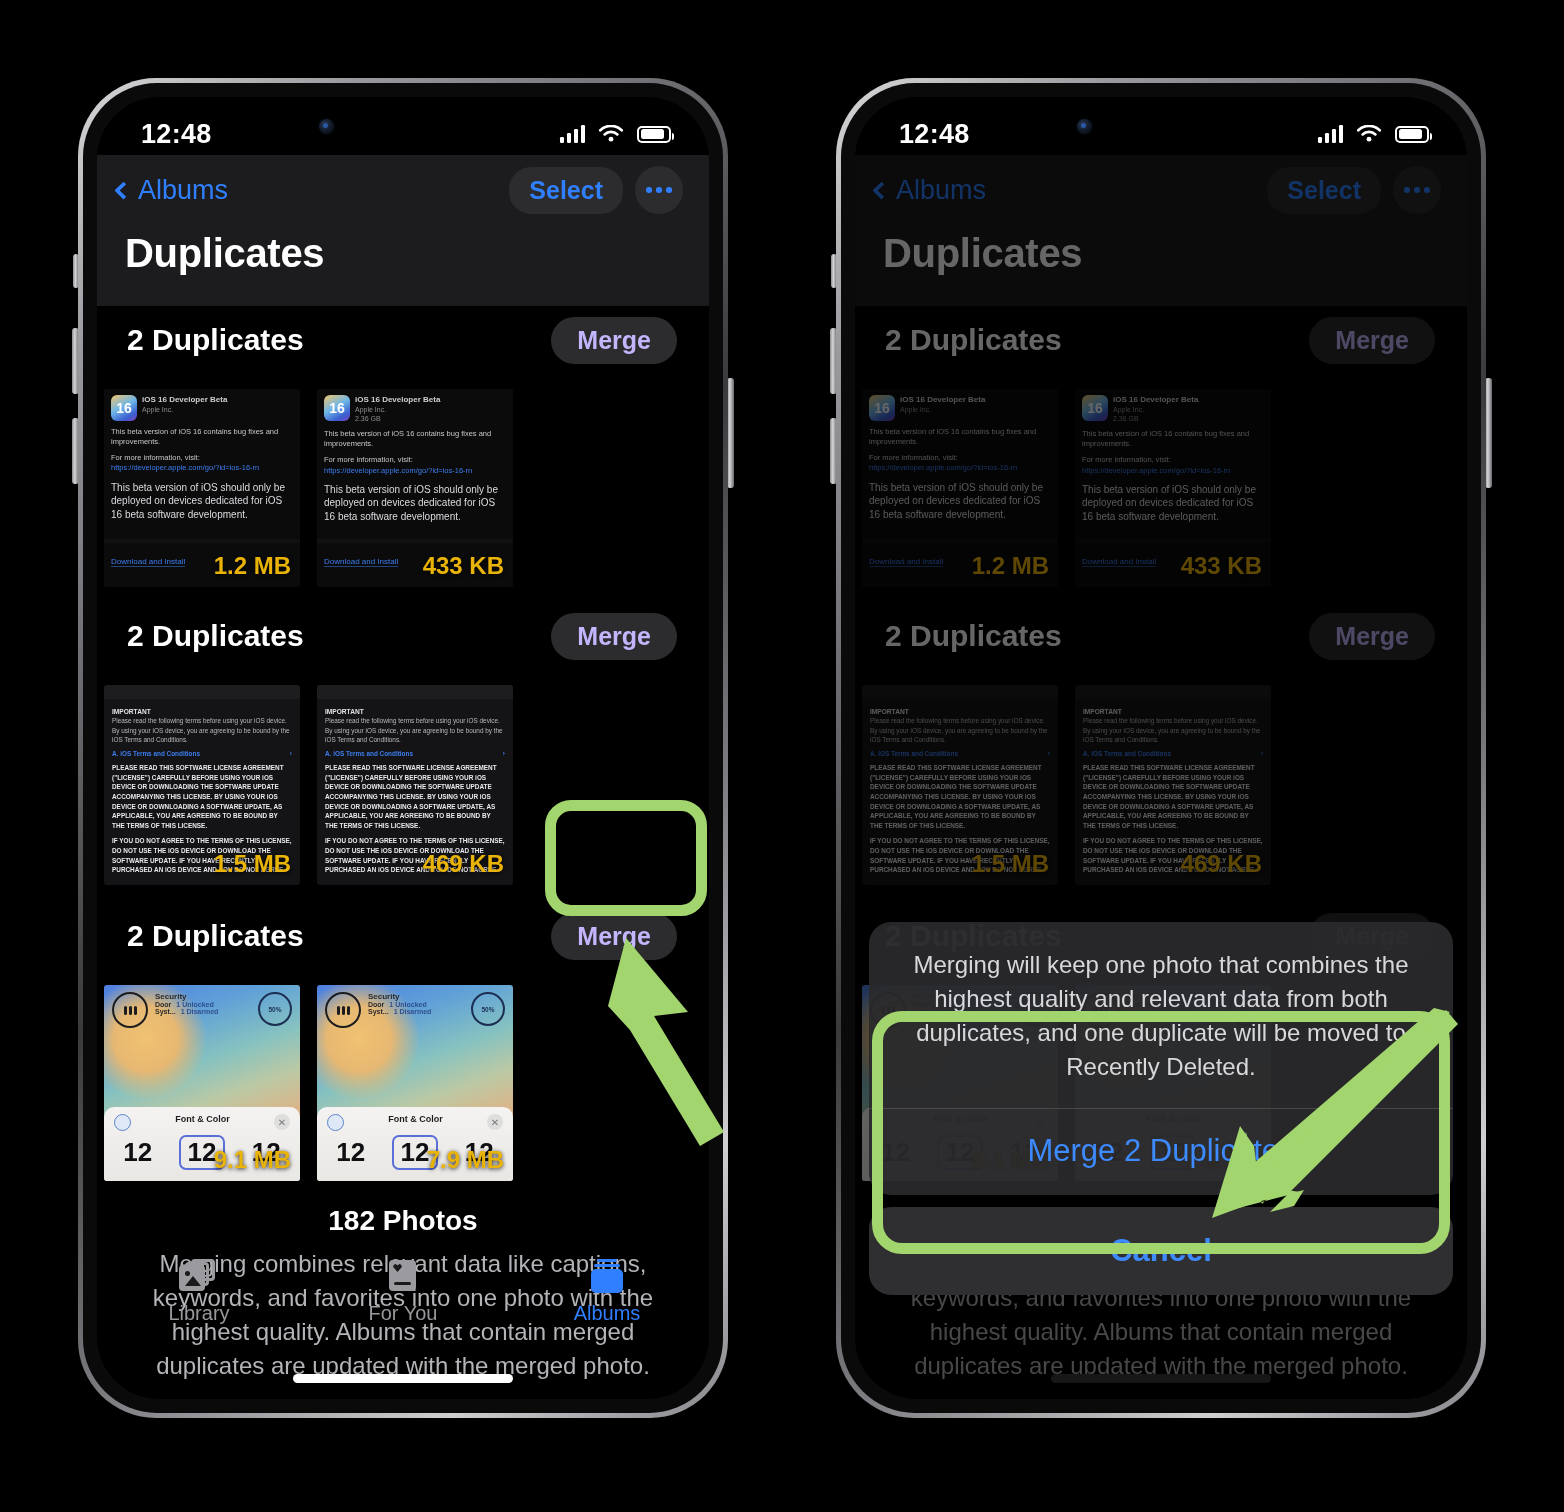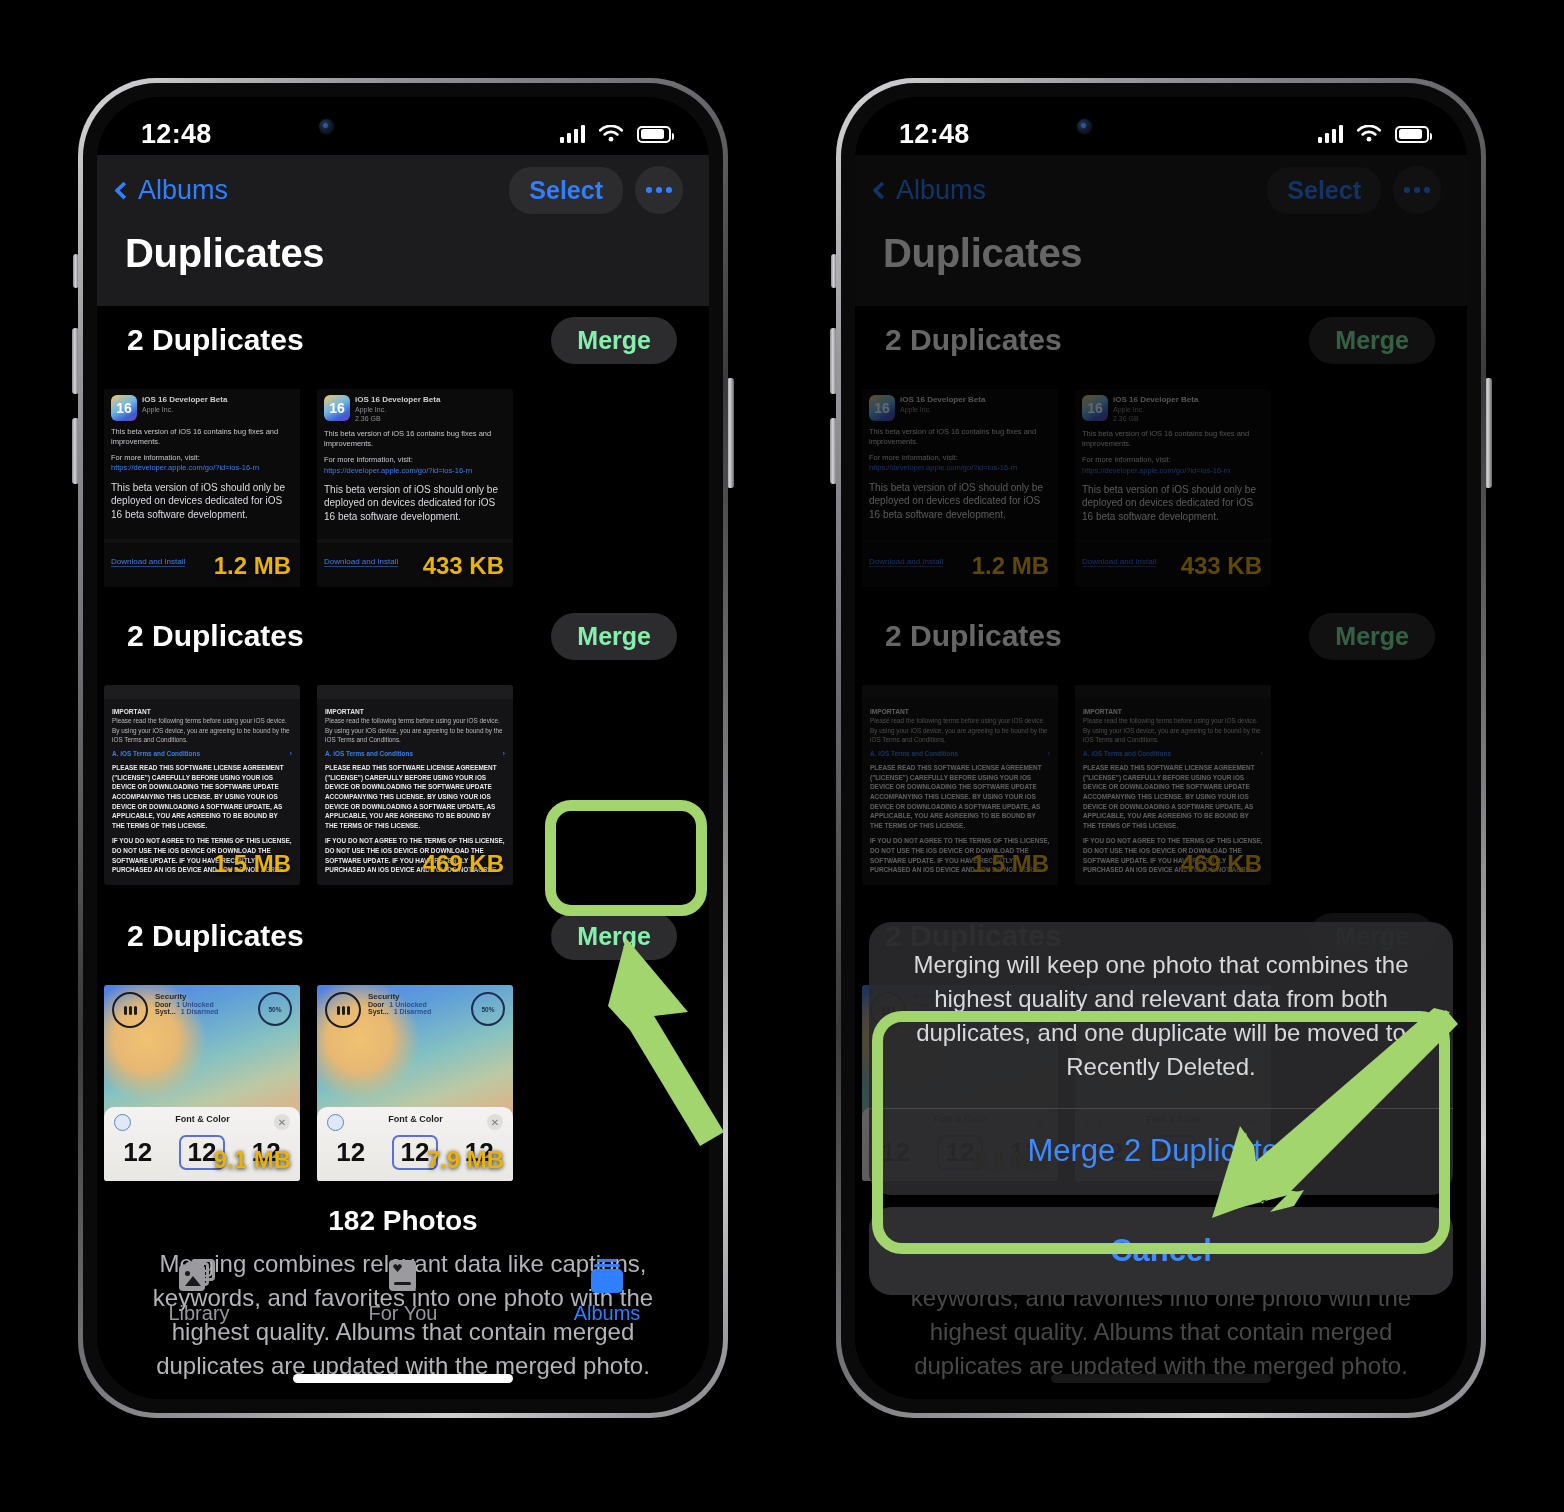--- a/index.html
+++ b/index.html
@@ -93,21 +93,21 @@
   .large-title { color:#fff; font-size:40px; font-weight:700; padding:6px 0 20px 28px; letter-spacing:-.3px; }
   .scroll { position:absolute; top:214px; left:0; right:0; bottom:0; }
 
   .group { position:relative; padding:0 0 0 0; }
   .group-head {
     display:flex; align-items:center; justify-content:space-between;
     padding:0 32px 0 30px; height:58px;
   }
   .group-title { color:#fff; font-size:30px; font-weight:700; }
   .merge-btn {
-    background:#2c2c2e; color:#86efac; font-size:25px; font-weight:600;
+    background:#2c2c2e; color:#c4b5fd; font-size:25px; font-weight:600;
     border-radius:24px; padding:11px 26px; line-height:1;
   }
   .thumbs { display:flex; gap:17px; padding:0 0 0 7px;margin-top:20px; }
   .thumb { position:relative; width:196px; overflow:hidden; background:#111; border-radius:3px; }
   .thumb .size {
     position:absolute; right:9px; bottom:7px; color:#eab308; font-size:24px; font-weight:700;
     text-shadow:0 1px 4px rgba(0,0,0,.85); z-index:6;
   }
 
   

